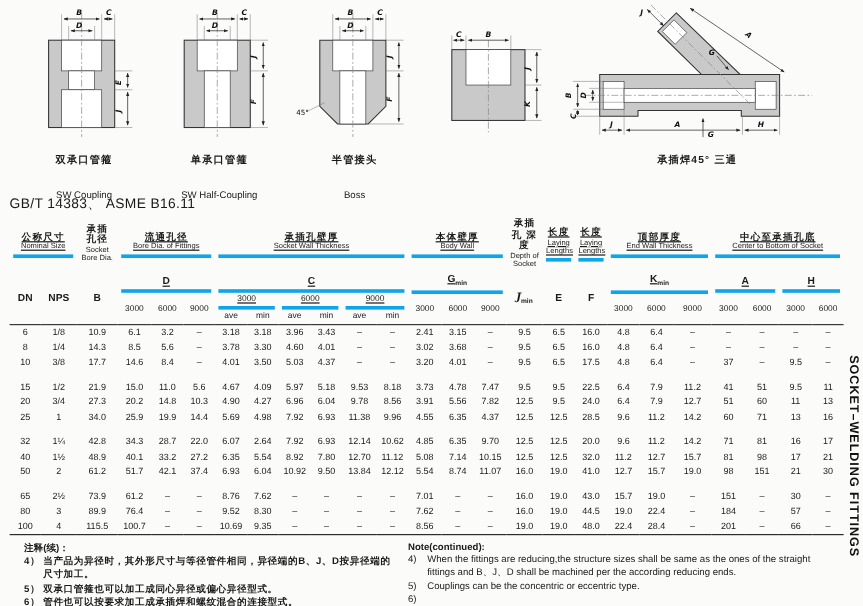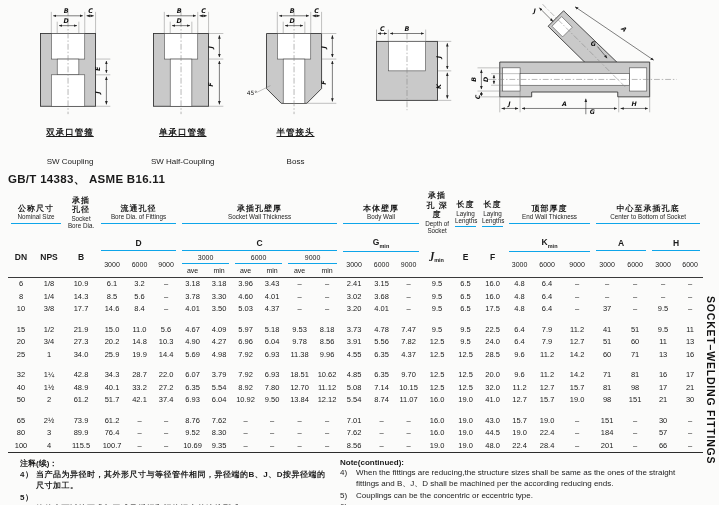--- a/index.html
+++ b/index.html
@@ -4,38 +4,38 @@
 <style>
   html,body{margin:0;padding:0;}
   body{
     width:719px;height:505px;overflow:hidden;position:relative;
     background:#fbfbfa;color:#1a1a1a;
     font-family:"Liberation Sans","DejaVu Sans",sans-serif;
   }
   
   .diagrams{display:flex;justify-content:space-between;align-items:flex-start;padding:4px 20px 0 14px;height:152px;}
   figure{margin:0;text-align:center;}
-  figcaption .cap-zh{display:block;font-size:8.5px;font-weight:bold;letter-spacing:1px;margin-top:1px;text-decoration:underline;}
+  figcaption .cap-zh{display:block;font-size:8.5px;font-weight:bold;letter-spacing:1px;margin-top:1px;}
   figcaption .cap-en{display:block;font-size:8px;margin-top:18px;}
   svg .bodyfill{fill:#c9c9c9;stroke:#333;stroke-width:0.9;}
   svg .bore{fill:#fff;stroke:#444;stroke-width:0.6;}
   svg .cl{stroke:#888;stroke-width:0.6;stroke-dasharray:6 2 1.5 2;fill:none;}
   svg .dim{stroke:#222;stroke-width:0.6;}
   svg .ext{stroke:#777;stroke-width:0.45;}
   svg .dl{font:italic bold 6.5px "DejaVu Sans",sans-serif;fill:#111;}
   svg .ang{font:6px "DejaVu Sans",sans-serif;fill:#111;}
   
-  .std-title{font-size:11.5px;font-weight:bold;margin:16px 0 3px 8px;letter-spacing:0.3px;}
+  .std-title{font-size:11.5px;font-weight:normal;margin:6px 0 3px 8px;letter-spacing:0.3px;}
   
   table{border-collapse:collapse;table-layout:fixed;width:686px;margin-left:8px;border-bottom:1.6px solid #2c2c2c;}
   thead{border-bottom:1px solid #3a3a3a;}
   th,td{padding:0;margin:0;}
   th{font-weight:normal;text-align:center;vertical-align:middle;}
   th .w{margin:0 3px;padding:1px 0 2px 0;}
-  th.u .w{border-bottom:1px solid #0ea5e9;}
+  th.u .w{border-bottom:3px solid #0ea5e9;text-decoration:underline;}
   .gh .zh{display:block;font-size:8px;font-weight:bold;letter-spacing:1px;line-height:1.2;}
   .gh .en{display:block;font-size:6.3px;line-height:1.15;color:#222;}
   .sym{font-size:8.5px;font-weight:bold;}
   .sym sub{font-size:5.5px;font-weight:bold;}
   .jit{font-family:"DejaVu Serif",serif;font-style:italic;font-weight:bold;}
   .cls{font-size:7px;}
   .r2 th{height:14px;}
   .r3 th{height:13px;}
   .r4 th{height:12px;}
   tbody td{font-size:7.5px;text-align:center;height:12.5px;line-height:1;white-space:nowrap;}
@@ -221,20 +221,21 @@
       <line class="dim" x1="37" y1="108" x2="54" y2="108" marker-start="url(#arw)" marker-end="url(#arw)"></line>
       <line class="dim" x1="58" y1="108" x2="156" y2="108" marker-start="url(#arw)" marker-end="url(#arw)"></line>
       <line class="dim" x1="160" y1="108" x2="188" y2="108" marker-start="url(#arw)" marker-end="url(#arw)"></line>
       <text class="dl" x="45" y="105" text-anchor="middle">J</text>
       <text class="dl" x="102" y="105" text-anchor="middle">A</text>
       <text class="dl" x="174" y="105" text-anchor="middle">H</text>
       <line class="dim" x1="124" y1="114" x2="124" y2="98" marker-end="url(#arw)"></line>
       <text class="dl" x="128" y="114">G</text>
     </svg>
     <figcaption>
+      <span class="cap-zh">承插焊45°  三通</span>
     </figcaption>
   </figure>
 </div>
 
 <div class="std-title">GB/T 14383、 ASME B16.11</div>
 
 <table>
   <colgroup>
     <col style="width:26px">
       <col style="width:30px">
@@ -554,24 +555,24 @@
         <td colspan="25"></td>
       </tr>
       <tr>
         <td>32</td>
         <td>1¼</td>
         <td>42.8</td>
         <td>34.3</td>
         <td>28.7</td>
         <td>22.0</td>
         <td>6.07</td>
-        <td>3.79</td>
+        <td>2.64</td>
         <td>7.92</td>
         <td>6.93</td>
-        <td>18.51</td>
+        <td>12.14</td>
         <td>10.62</td>
         <td>4.85</td>
         <td>6.35</td>
         <td>9.70</td>
         <td>12.5</td>
         <td>12.5</td>
         <td>20.0</td>
         <td>9.6</td>
         <td>11.2</td>
         <td>14.2</td>
@@ -724,20 +725,21 @@
 <div class="notes">
   <div class="notes-zh">
     <div class="nheading">注释(续)：</div>
     <ul>
         <li>
           <span class="nnum">4）</span>
           <span>当产品为异径时，其外形尺寸与等径管件相同，异径端的B、J、D按异径端的尺寸加工。</span>
         </li>
         <li>
           <span class="nnum">5）</span>
+          <span>双承口管箍也可以加工成同心异径或偏心异径型式。</span>
         </li>
         <li>
           <span class="nnum">6）</span>
           <span>管件也可以按要求加工成承插焊和螺纹混合的连接型式。</span>
         </li>
       </ul>
   </div>
   <div class="notes-en">
     <div class="nheading">Note(continued):</div>
     <ul>

